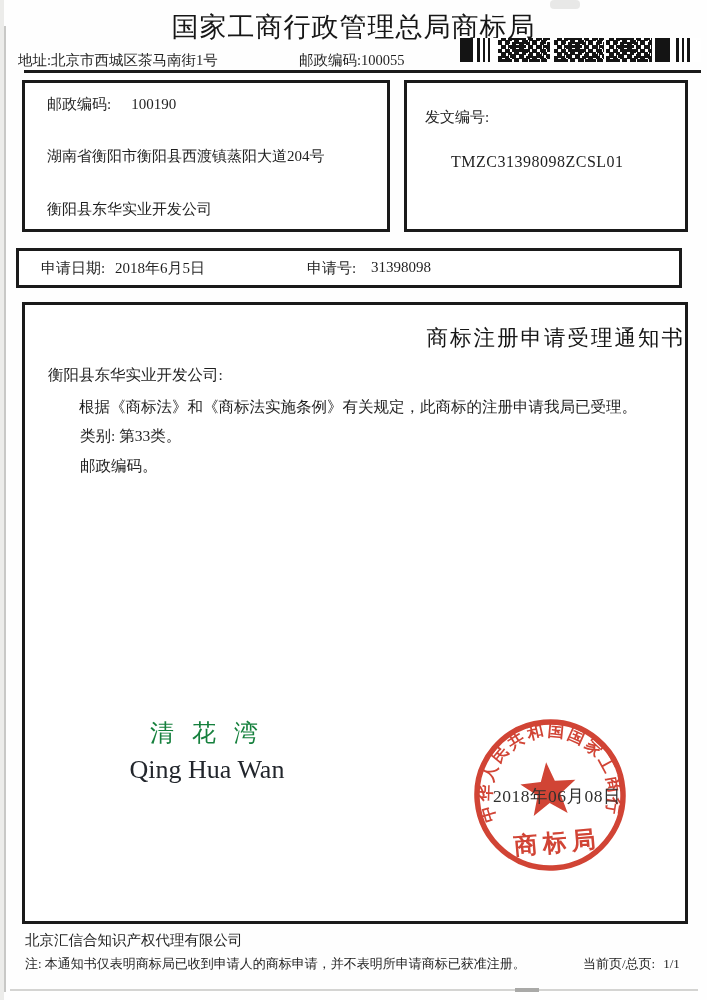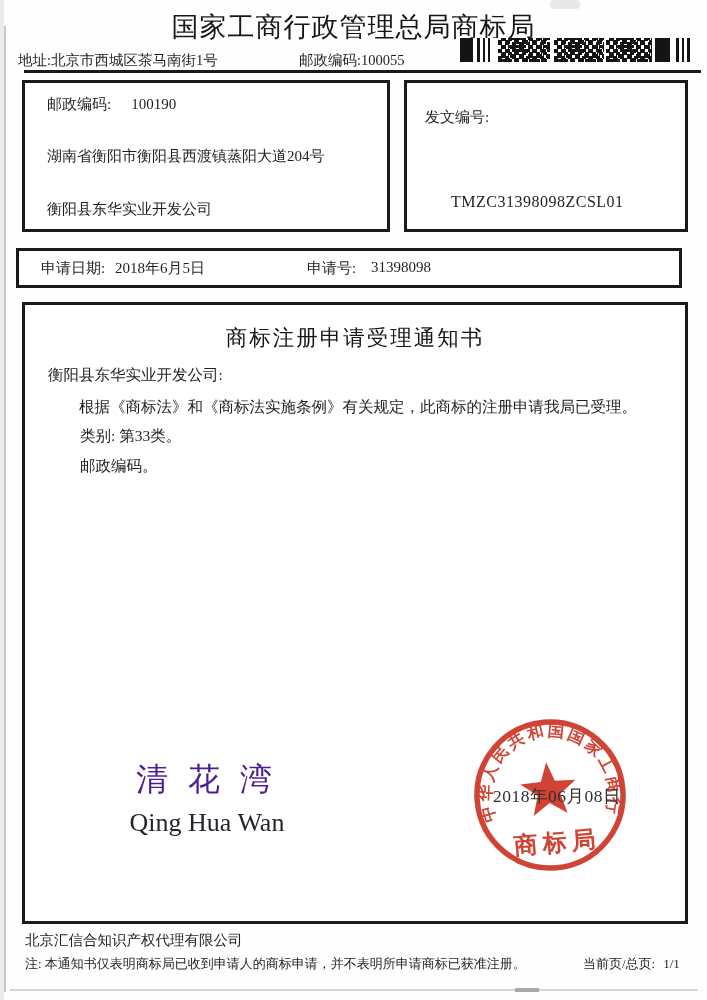--- a/index.html
+++ b/index.html
@@ -48,36 +48,36 @@
   .app-bar       { left:16px; top:248px; width:666px; height:40px; }
   .notice-box    { left:22px; top:302px; width:666px; height:622px; }
 
   .recipient-box .row { position:absolute; left:22px; font-size:15px; white-space:nowrap; }
   .r-post { top:12px; }
   .r-post .val { margin-left:20px; }
   .r-addr { top:64px; }
   .r-name { top:117px; }
 
   .issue-label  { position:absolute; left:18px; top:25px; font-size:15px;text-align:right; }
-  .issue-number { position:absolute; left:44px; top:70px; font-size:16px; letter-spacing:.5px;margin-top:40px; }
+  .issue-number { position:absolute; left:44px; top:70px; font-size:16px; letter-spacing:.5px; }
 
   .app-line { position:absolute; left:0; top:8px; width:100%; font-size:15px; }
   .app-date-label { position:absolute; left:22px; }
   .app-date       { position:absolute; left:96px; }
   .app-num-label  { position:absolute; left:288px; }
   .app-num        { position:absolute; left:352px; }
 
-  .notice-title { position:absolute; top:18px; left:0; width:100%; text-align:center; font-size:21.5px; letter-spacing:2px; color:#161616; }
+  .notice-title { position:absolute; top:18px; left:0; width:100%; text-align:right; font-size:21.5px; letter-spacing:2px; color:#161616; }
   .salutation   { position:absolute; left:23px; top:60px; font-size:15.5px; }
   .notice-body  { position:absolute; left:23px; top:91px; width:625px; font-size:15.5px; text-indent:2em; line-height:22px; }
   .notice-cat   { position:absolute; left:55px; top:121px; font-size:15.5px; }
   .notice-close { position:absolute; left:55px; top:151px; font-size:15.5px; }
 
   .trademark { position:absolute; left:52px; top:412px; width:260px; text-align:center; }
-  .tm-cn  { font-size:32px; letter-spacing:6px; color:#4c1d95;margin-top:41px; }
+  .tm-cn  { font-size:24px; letter-spacing:6px; color:#15803d; }
   .tm-py  { font-size:26px; margin-top:6px; color:#22262c; }
 
   .seal-svg { position:absolute; left:440px; top:405px; width:170px; height:170px; transform:rotate(-5deg); opacity:.95; }
   .seal-date { position:absolute; left:468px; top:479px; font-size:17.5px; color:#30302e; letter-spacing:.5px; white-space:nowrap; }
 
   .agency { position:absolute; left:25px; top:931px; font-size:14.5px; }
   .footer-row { position:absolute; top:955px; left:0; width:100%; font-size:13px; }
   .footer-note { position:absolute; left:25px; white-space:nowrap; }
   .footer-page { position:absolute; left:583px; white-space:nowrap; }
   .footer-page .pv { margin-left:8px; }

